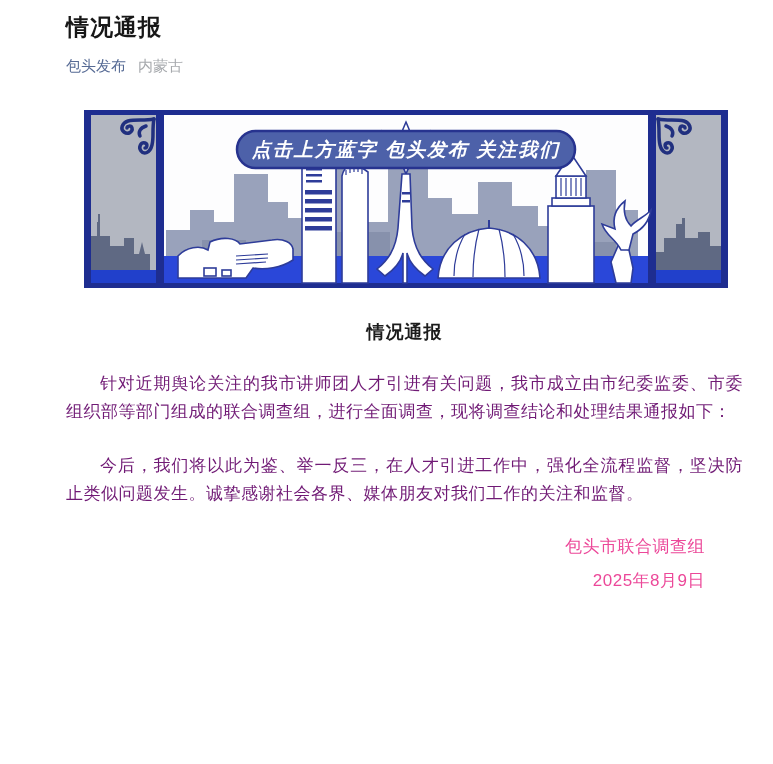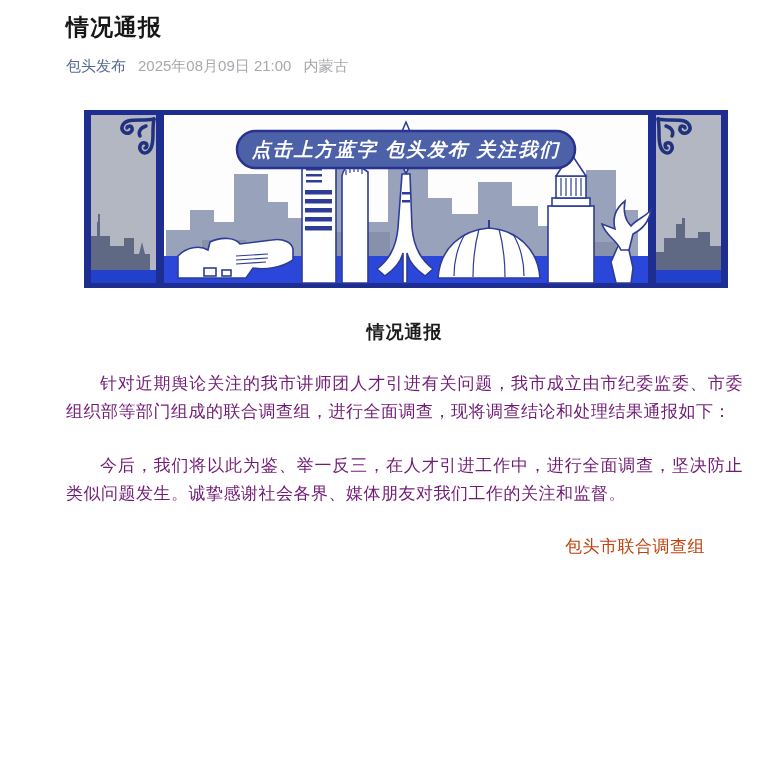--- a/index.html
+++ b/index.html
@@ -33,34 +33,33 @@
     text-align: center; font-size: 18px; font-weight: 700;
     color: #1c1c1c; letter-spacing: 1px;
   }
   .article p {
     margin-top: 26px;
     font-size: 17px; line-height: 28px; color: #701a75;
     text-indent: 2em; text-align: justify; letter-spacing: 0.5px;
   }
   .signature {
     margin-top: 22px; padding-right: 38px;
-    text-align: right; font-size: 17px; line-height: 34px; color: #c2410c;
+    text-align: right; font-size: 17px; line-height: 34px; color: #ec4899;
     letter-spacing: 0.5px;
   }
 </style>
 </head>
 <body>
 
 <div class="page">
 
   <h1 class="page-title">情况通报</h1>
 
   <div class="meta-row">
     <span class="account-link">包头发布</span>
-    <span class="meta-dim">2025年08月09日 21:00</span>
     <span class="meta-dim">内蒙古</span>
   </div>
 
   <div class="banner-wrap">
     <svg width="644" height="178" viewBox="0 0 644 178" xmlns="http://www.w3.org/2000/svg">
 
       <rect x="0" y="0" width="644" height="178" fill="#1e2d90"></rect>
 
       <g>
         <rect x="7" y="5" width="65" height="168" fill="#b3b7c1"></rect>
@@ -184,19 +183,20 @@
           <rect x="153" y="21" width="338" height="37" rx="18.5" fill="#4d61a9" stroke="#27338f" stroke-width="2.5"></rect>
           <text x="322" y="46" text-anchor="middle" fill="#ffffff" font-size="19" font-weight="bold" font-style="italic" letter-spacing="2">点击上方蓝字 包头发布 关注我们</text>
         </g>
       </g>
     </svg>
   </div>
 
   <div class="article">
     <div class="article-title">情况通报</div>
     <p>针对近期舆论关注的我市讲师团人才引进有关问题，我市成立由市纪委监委、市委组织部等部门组成的联合调查组，进行全面调查，现将调查结论和处理结果通报如下：</p>
-    <p>今后，我们将以此为鉴、举一反三，在人才引进工作中，进行全面调查，坚决防止类似问题发生。诚挚感谢社会各界、媒体朋友对我们工作的关注和监督。</p>
+    <p>今后，我们将以此为鉴、举一反三，在人才引进工作中，强化全流程监督，坚决防止类似问题发生。诚挚感谢社会各界、媒体朋友对我们工作的关注和监督。</p>
     <div class="signature">
       <div>包头市联合调查组</div>
+      <div>2025年8月9日</div>
     </div>
   </div>
 
 </div>
 
 </body></html>

